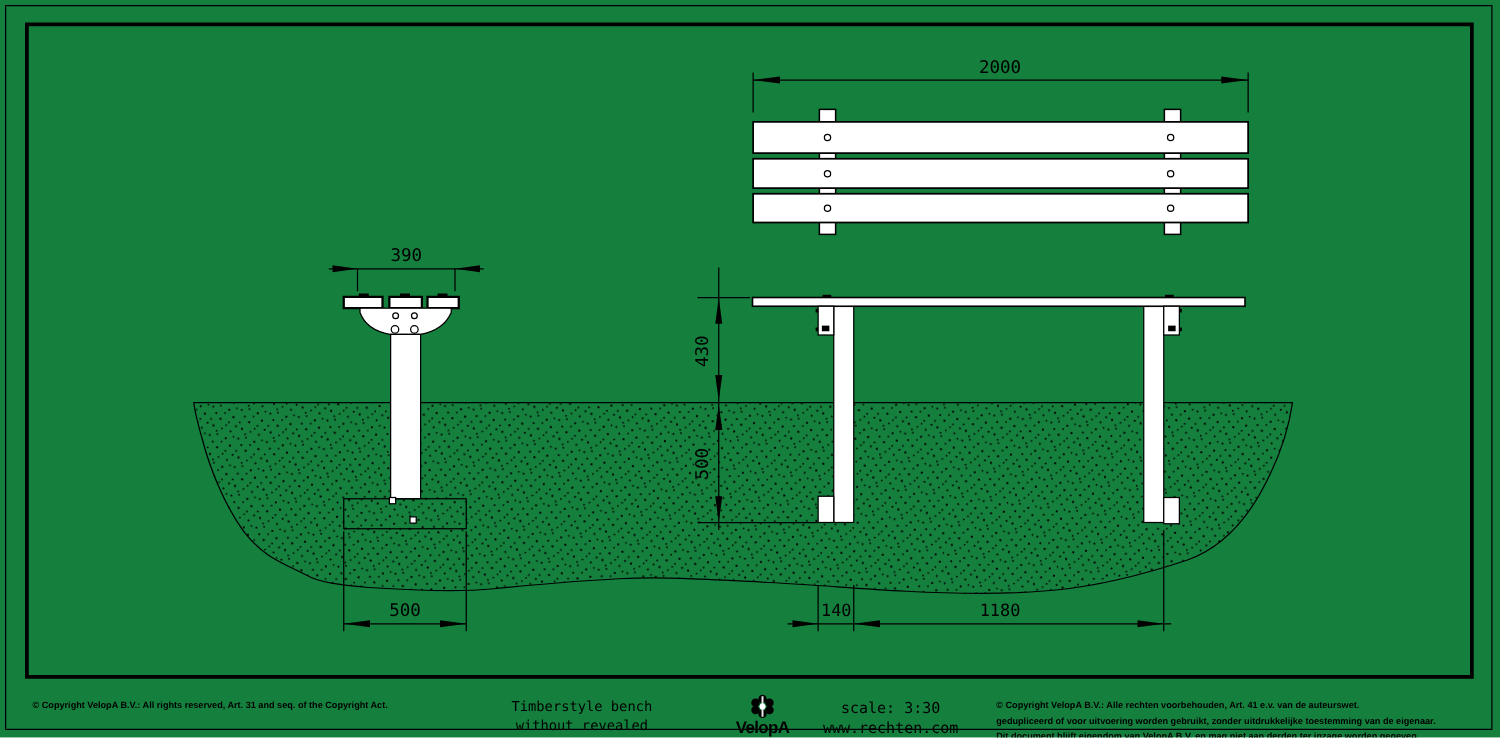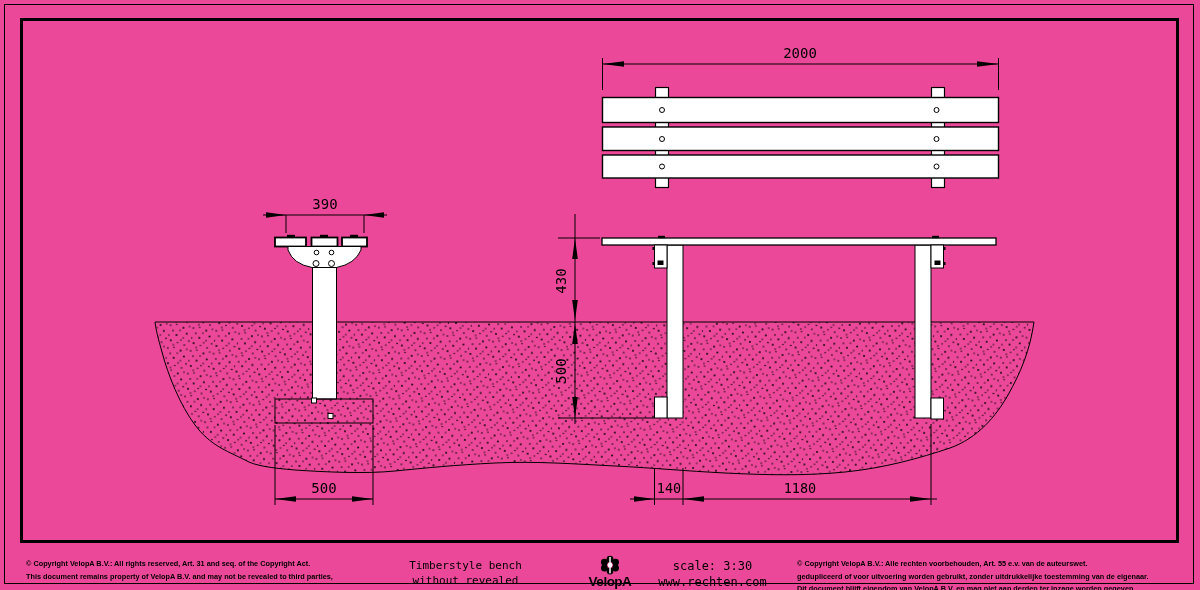--- a/index.html
+++ b/index.html
@@ -1,16 +1,16 @@
 <!DOCTYPE html>
 <html><head>
 <meta charset="utf-8">
 <style>
   html,body{margin:0;padding:0;background:#fff;width:1200px;height:590px;overflow:hidden;}
-  .page{position:relative;width:1200px;height:590px;background:#ec4899;font-family:"Liberation Sans",sans-serif;}
+  .page{position:relative;width:1200px;height:590px;background:#15803d;font-family:"Liberation Sans",sans-serif;}
   .outer-border{position:absolute;left:4px;top:4px;width:1190px;height:580px;border:1.5px solid #000;box-sizing:border-box;}
   .inner-border{position:absolute;left:20px;top:18px;width:1159px;height:525px;border:3px solid #000;box-sizing:border-box;}
   svg.draw{position:absolute;left:0;top:0;width:1200px;height:590px;}
   svg.draw text{font-family:"DejaVu Sans Mono",monospace;fill:#000;}
   .tb{position:absolute;color:#000;margin-top:12px;}
   .copy{font-size:7.3px;font-weight:bold;line-height:12.6px;letter-spacing:0px;white-space:nowrap;}
   .copy-left{left:26px;top:546px;}
   .copy-right{left:797px;top:546px;}
   .product{left:378px;top:546px;width:175px;text-align:center;font-family:"DejaVu Sans Mono",monospace;font-size:11px;line-height:15px;}
   .scaleblk{left:645px;top:546px;width:135px;text-align:center;font-family:"DejaVu Sans Mono",monospace;font-size:12px;line-height:16px;}
@@ -164,21 +164,20 @@
       <polygon points="654.5,499 634,496.2 634,501.8" fill="#000"></polygon>
       <polygon points="683,499 704,496.2 704,501.8" fill="#000"></polygon>
       <polygon points="931,499 910,496.2 910,501.8" fill="#000"></polygon>
       <text x="669" y="493" text-anchor="middle" font-size="13.5">140</text>
       <text x="800" y="493" text-anchor="middle" font-size="13.5">1180</text>
     </g>
   </svg>
 
   <div class="tb copy copy-left">
     <div>© Copyright VelopA B.V.: All rights reserved, Art. 31 and seq. of the Copyright Act.</div>
-    <div>This document remains property of VelopA B.V. and may not be revealed to third parties,</div>
   </div>
 
   <div class="tb product">
     <div>Timberstyle bench</div>
     <div>without revealed</div>
   </div>
 
   <div class="tb logo">
     <svg width="26" height="20" viewBox="0 0 26 20">
       <g fill="#000">
@@ -194,18 +193,18 @@
     </svg>
     <div class="logotext">VelopA</div>
   </div>
 
   <div class="tb scaleblk">
     <div>scale: 3:30</div>
     <div>www.rechten.com</div>
   </div>
 
   <div class="tb copy copy-right">
-    <div>© Copyright VelopA B.V.: Alle rechten voorbehouden, Art. 55 e.v. van de auteurswet.</div>
+    <div>© Copyright VelopA B.V.: Alle rechten voorbehouden, Art. 41 e.v. van de auteurswet.</div>
     <div>gedupliceerd of voor uitvoering worden gebruikt, zonder uitdrukkelijke toestemming van de eigenaar.</div>
     <div>Dit document blijft eigendom van VelopA B.V. en mag niet aan derden ter inzage worden gegeven,</div>
   </div>
 
 </div>
 
 </body></html>

